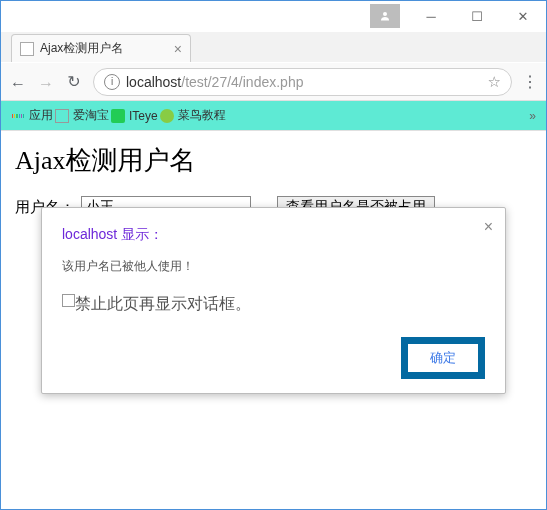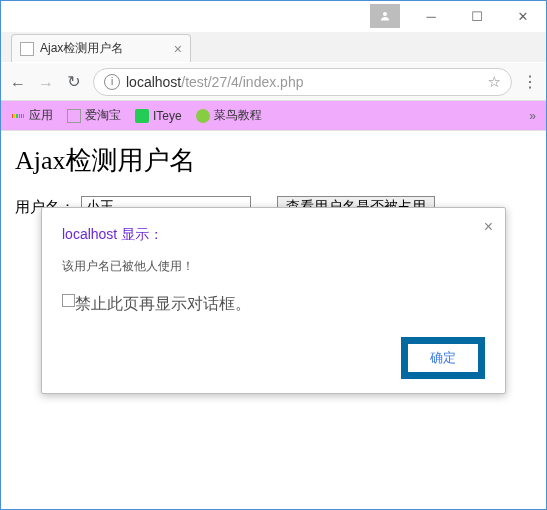--- a/index.html
+++ b/index.html
@@ -14,21 +14,21 @@
 .tab .close { color: #888; font-size: 14px; }
 .addressbar { height: 38px; background: #f9f9f9; border-bottom: 1px solid #e0e0e0; display: flex; align-items: center; padding: 0 8px; gap: 10px; }
 .navicon { color: #5f6368; width: 18px; text-align: center; font-size: 16px; }
 .navicon.disabled { color: #bbb; }
 .omnibox { flex: 1; height: 28px; border: 1px solid #d0d0d0; border-radius: 14px; display: flex; align-items: center; padding: 0 10px; gap: 6px; background: #fff; }
 .omnibox .info { width: 16px; height: 16px; border: 1px solid #888; border-radius: 50%; font-size: 10px; display: flex; align-items: center; justify-content: center; color: #666; }
 .omnibox .url { flex: 1; color: #999; font-size: 14px; }
 .omnibox .url .host { color: #333; }
 .omnibox .star { color: #888; font-size: 15px; }
 .menu { color: #5f6368; font-size: 16px; }
-.bookmarks { height: 30px; background: #f0abfc; border-bottom: 1px solid #e0e0e0; display: flex; align-items: center; padding: 0 10px; gap: 14px; font-size: 12px; color: #333; }
+.bookmarks { height: 30px; background: #5eead4; border-bottom: 1px solid #e0e0e0; display: flex; align-items: center; padding: 0 10px; gap: 2px; font-size: 12px; color: #333; }
 .bm { display: flex; align-items: center; gap: 4px; }
 .bm .ico { width: 14px; height: 14px; display: flex; align-items: center; justify-content: center; }
 .apps-ico span { display: inline-block; width: 4px; height: 4px; margin: 0.5px; }
 .page { padding: 12px 14px; }
 h1 { font-family: SimSun, serif; font-size: 26px; font-weight: normal; margin-bottom: 18px; }
 .formrow { display: flex; align-items: center; gap: 6px; font-size: 15px; font-family: SimSun, serif; }
 .formrow input[type=text] { width: 170px; height: 22px; border: 1px solid #888; padding: 0 4px; font-size: 14px; font-family: SimSun, serif; }
 .formrow button { font-family: SimSun, serif; font-size: 14px; padding: 1px 8px; background: #efefef; border: 1px solid #888; margin-left: 20px; }
 .dialog { position: absolute; top: 206px; left: 40px; right: 40px; background: #fff; border: 1px solid #bcbcbc; border-radius: 2px; box-shadow: 0 2px 8px rgba(0,0,0,0.25); padding: 18px 20px 14px 20px; }
 .dialog .dtitle { font-size: 14px; color: #6d28d9; margin-bottom: 14px; }

